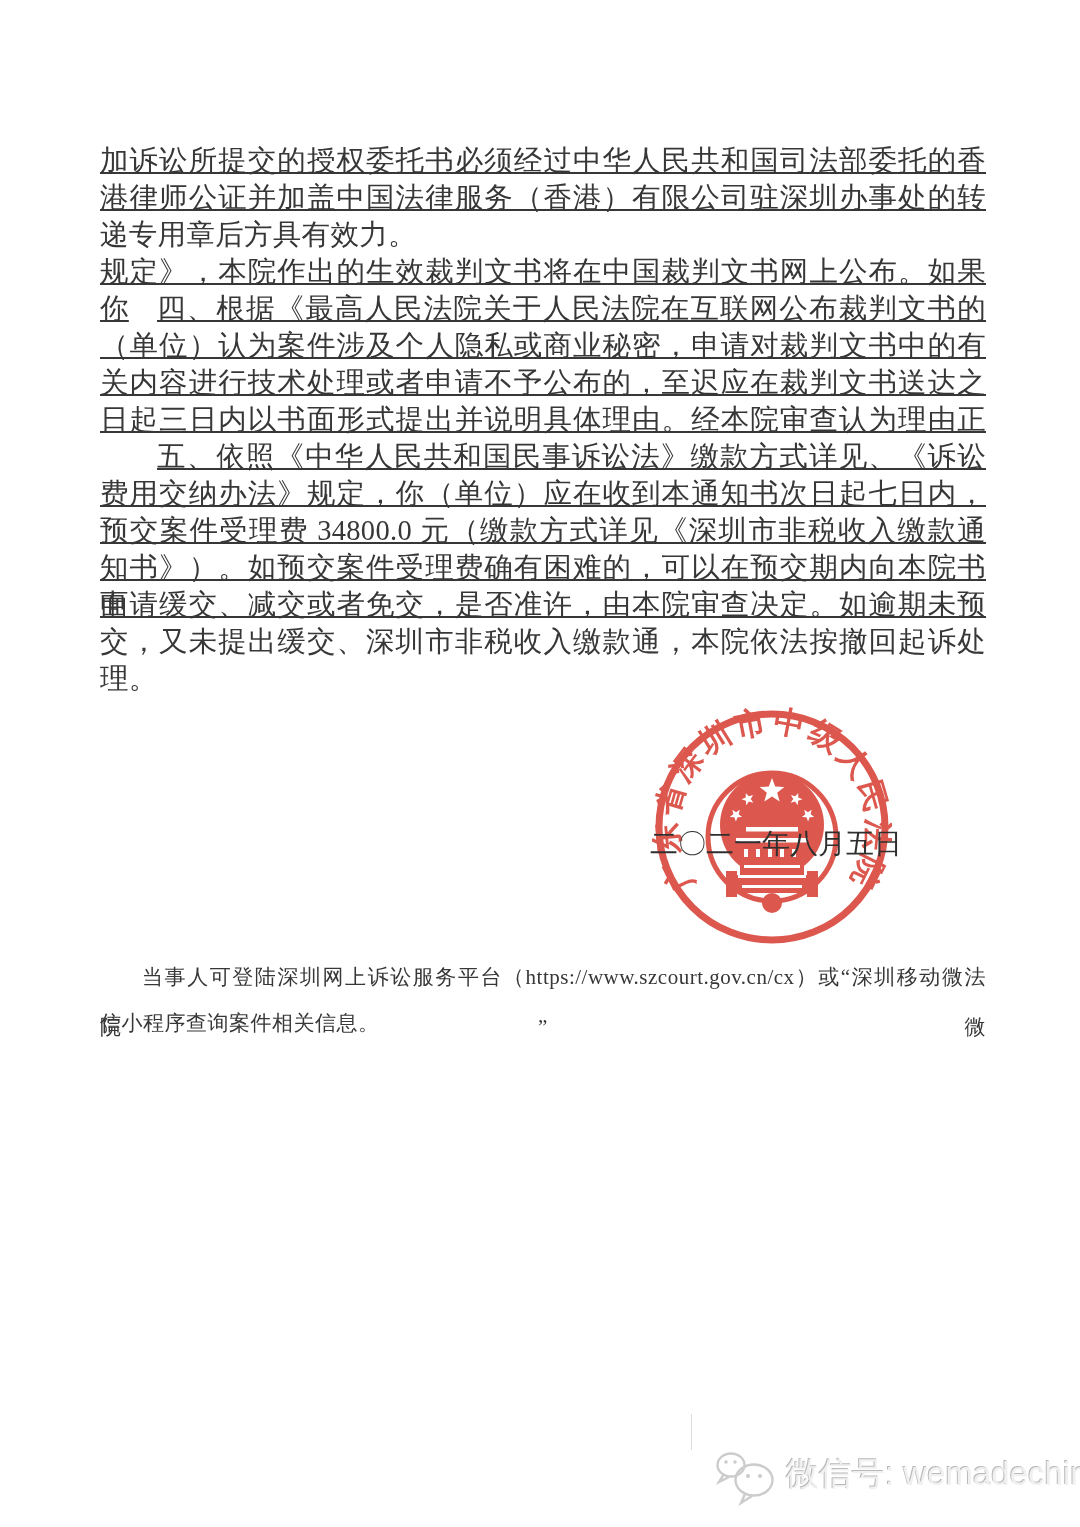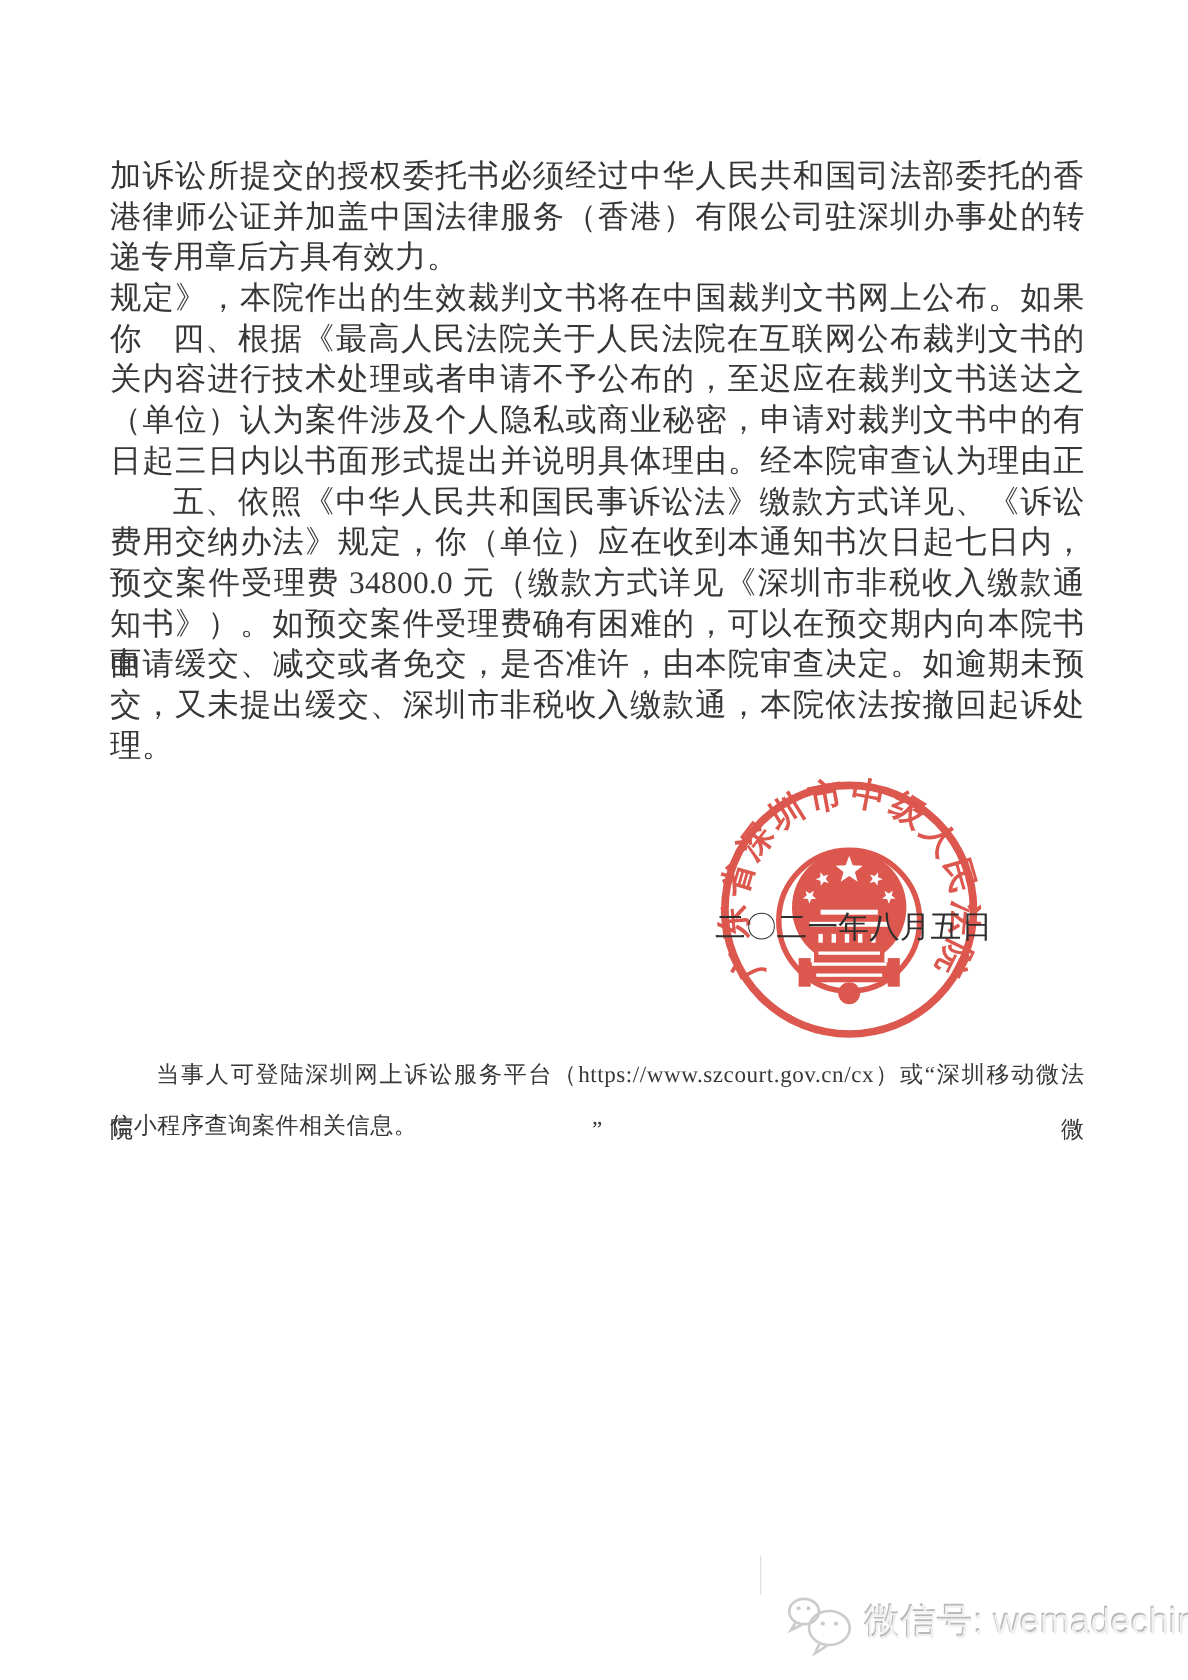--- a/index.html
+++ b/index.html
@@ -22,21 +22,21 @@
     position:absolute;left:100px;top:142px;width:886px;
   }
   .line{
     font-size:28.5px;
     line-height:37px;
     height:37px;
     text-align:justify;
     color:var(--text-color);
     letter-spacing:0.3px;
   }
-  .line.j{ text-align-last:justify; }
+  .line.j{ text-align-last:justify;text-decoration:underline; }
   .line.ind{ text-indent:2em; }
   
   .seal{
     position:absolute;left:652px;top:707px;width:240px;height:240px;
     z-index:2;opacity:0.9;
   }
   .seal svg{display:block;}
   .seal-ring{fill:none;stroke:var(--seal-red);stroke-width:7px;}
   .seal-red{fill:var(--seal-red);}
   .seal-white{fill:#ffffff;}
@@ -87,22 +87,22 @@
 <body>
 
 <div class="page">
 
   <main class="body-text">
     <p class="line j">加诉讼所提交的授权委托书必须经过中华人民共和国司法部委托的香</p>
     <p class="line j">港律师公证并加盖中国法律服务（香港）有限公司驻深圳办事处的转</p>
     <p class="line">递专用章后方具有效力。</p>
     <p class="line j">规定》，本院作出的生效裁判文书将在中国裁判文书网上公布。如果你</p>
     <p class="line j ind">四、根据《最高人民法院关于人民法院在互联网公布裁判文书的</p>
+    <p class="line j">（单位）认为案件涉及个人隐私或商业秘密，申请对裁判文书中的有</p>
     <p class="line j">关内容进行技术处理或者申请不予公布的，至迟应在裁判文书送达之</p>
-    <p class="line j">（单位）认为案件涉及个人隐私或商业秘密，申请对裁判文书中的有</p>
     <p class="line j">日起三日内以书面形式提出并说明具体理由。经本院审查认为理由正</p>
     <p class="line j ind">五、依照《中华人民共和国民事诉讼法》缴款方式详见、《诉讼</p>
     <p class="line j">费用交纳办法》规定，你（单位）应在收到本通知书次日起七日内，</p>
     <p class="line j">预交案件受理费 34800.0 元（缴款方式详见《深圳市非税收入缴款通</p>
     <p class="line j">知书》）。如预交案件受理费确有困难的，可以在预交期内向本院书面</p>
     <p class="line j">申请缓交、减交或者免交，是否准许，由本院审查决定。如逾期未预</p>
     <p class="line">交，又未提出缓交、深圳市非税收入缴款通，本院依法按撤回起诉处理。</p>
   </main>
 
   <div class="seal">

